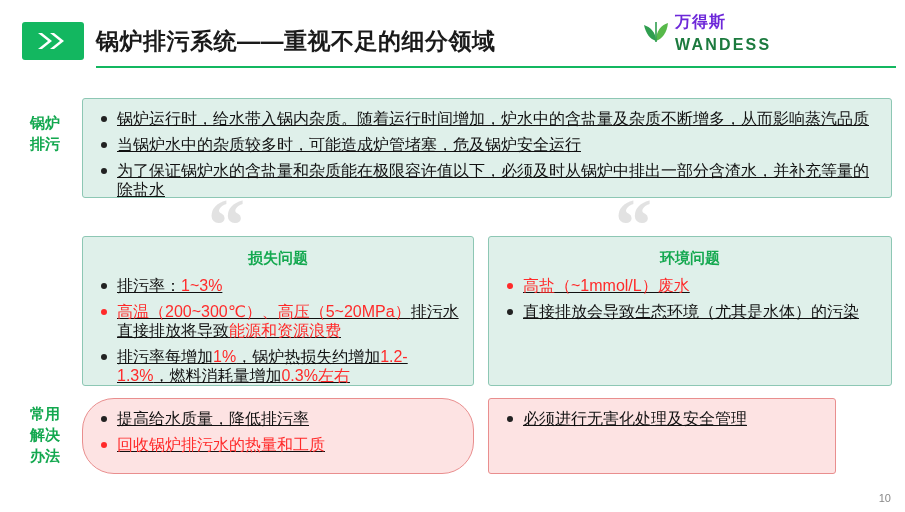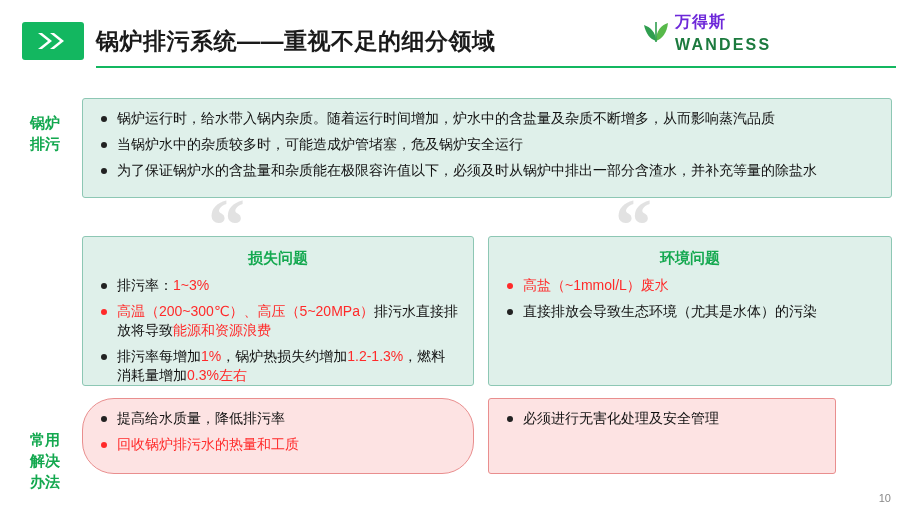--- a/index.html
+++ b/index.html
@@ -112,21 +112,21 @@
     width: 62px;
     text-align: center;
     color: #13a84f;
     font-size: 15px;
     font-weight: bold;
     line-height: 21px;
   }
   .rowlabel.red { color: #ff2a2a; }
   .lbl-1 { left: 14px; top: 112px; }
   .lbl-2 { left: 14px; top: 276px; }
-  .lbl-3 { left: 14px; top: 403px; margin-top: 26px; }
+  .lbl-3 { left: 14px; top: 403px; }
 
   
   .box {
     position: absolute;
     box-sizing: border-box;
     border-radius: 3px;
   }
   .box-green {
     background: #dff0ea;
     border: 1px solid #8dc7b4;
@@ -150,25 +150,26 @@
   }
 
   ul.bullets {
     list-style: none;
     margin: 0;
     padding: 10px 14px 0 18px;
   }
   ul.bullets.tight { padding-top: 6px; }
   ul.bullets li {
     position: relative;
-    font-size: 14px;
+    font-size: 16px;
     line-height: 19px;
     color: #111111;
     margin-bottom: 7px;
     padding-left: 16px;
+    text-decoration: underline;
   }
   ul.bullets li::before {
     content: "";
     position: absolute;
     left: 0;
     top: 7px;
     width: 6px;
     height: 6px;
     border-radius: 50%;
     background: #222222;

